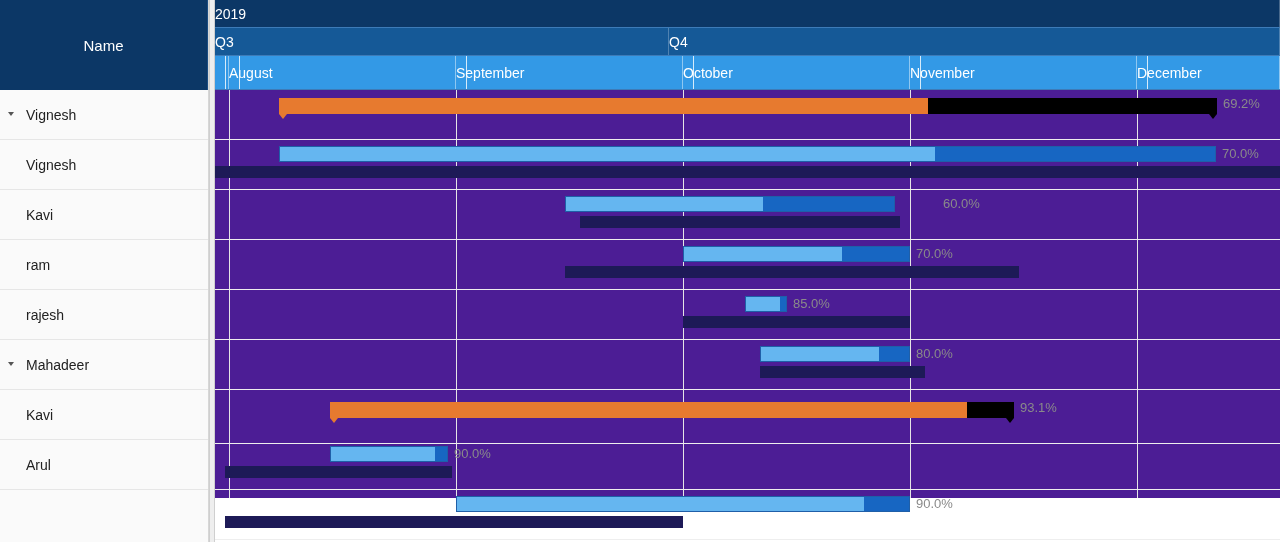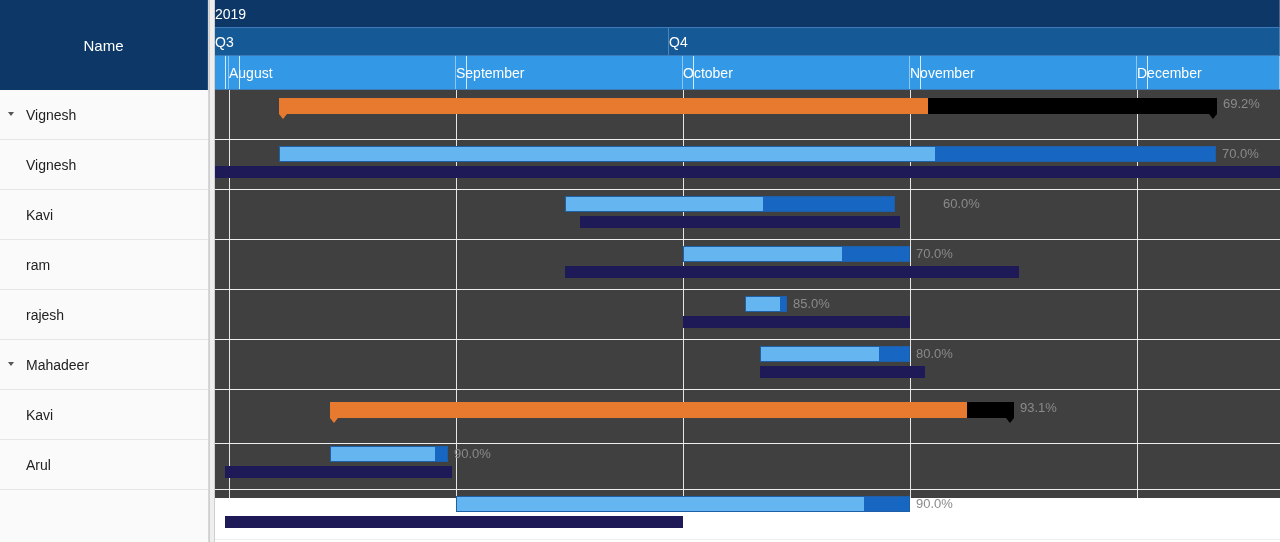--- a/index.html
+++ b/index.html
@@ -110,21 +110,21 @@
     content:"";
     position:absolute;
     left:10px; top:0; bottom:0;
     width:1px;
     background:rgba(255,255,255,.8);
   }
 
   .chart-body {
     position: relative;
     height: 408px;
-    background: #404040;
+    background: #4c1d95;
   }
   .grid-col {
     position: absolute;
     top: 0; bottom: 0;
     border-left: 1px solid #e5e5e5;
   }
   .task-row {
     position: absolute;
     left: 0; right: 0;
     height: 50px;

